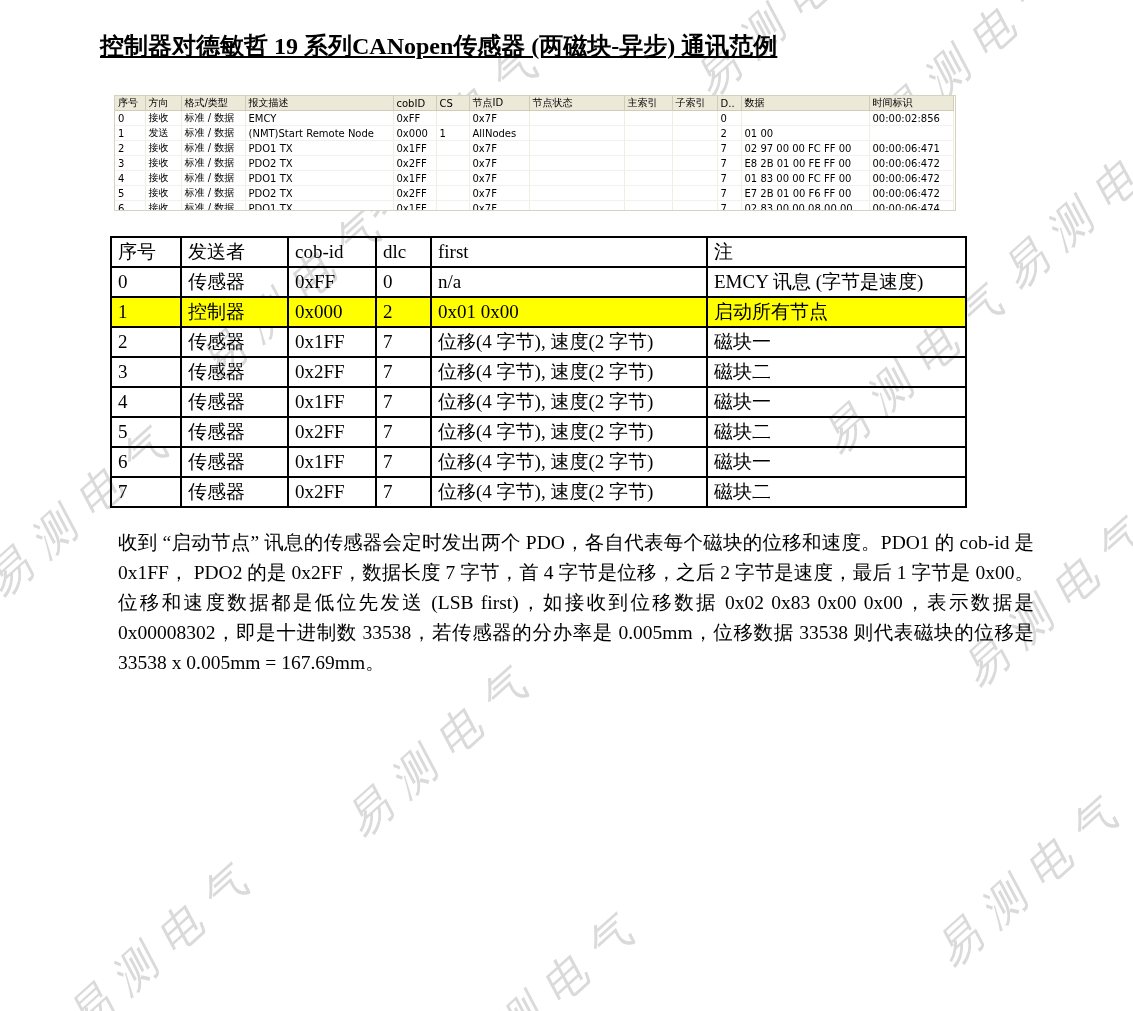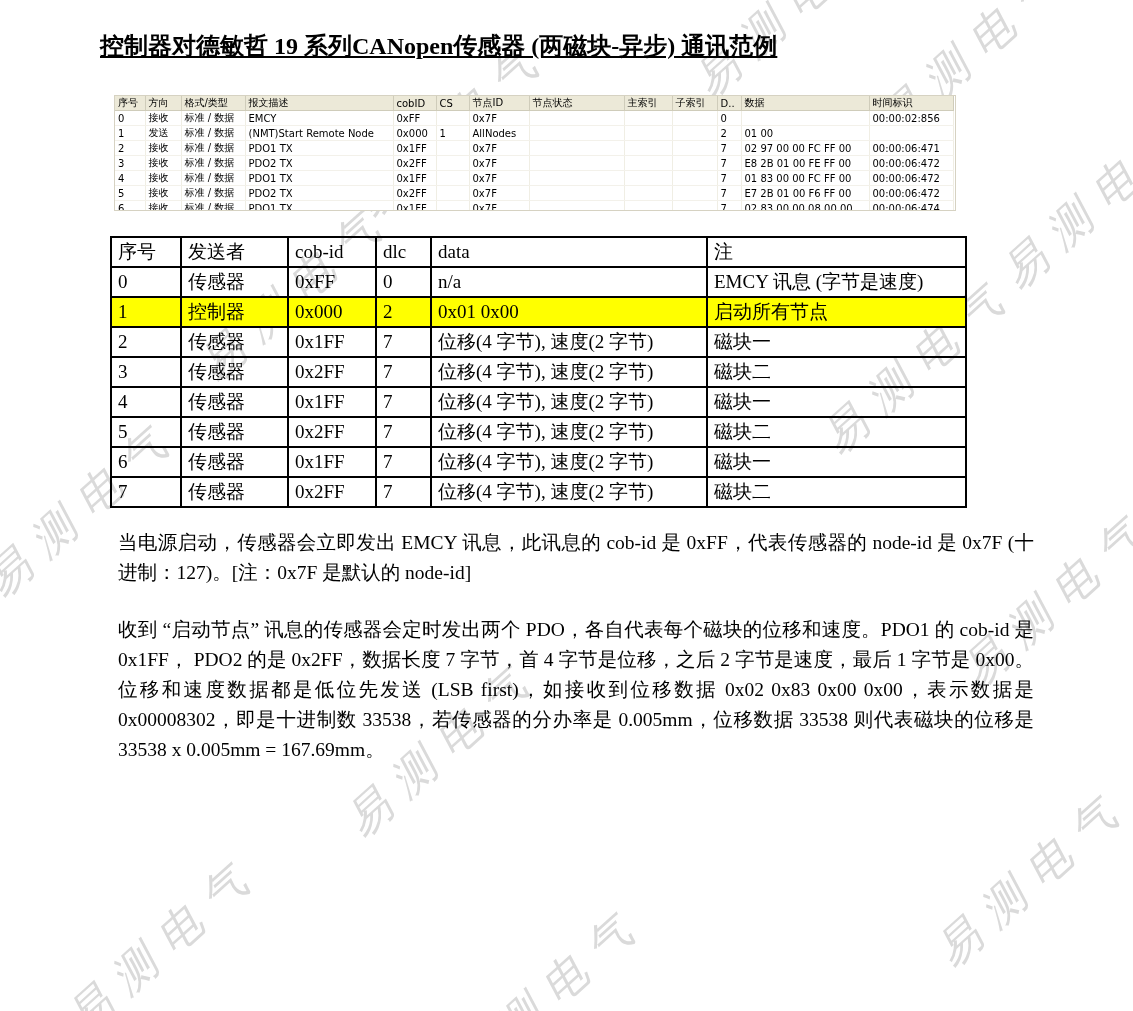--- a/index.html
+++ b/index.html
@@ -262,21 +262,21 @@
       <col style="width:55px">
         <col style="width:276px">
         <col style="width:259px">
     </colgroup>
     <thead>
         <tr id="summary-head">
           <th>序号</th>
           <th>发送者</th>
           <th>cob-id</th>
           <th>dlc</th>
-          <th>data</th>
+          <th>first</th>
           <th>注</th>
         </tr>
       </thead>
     <tbody id="summary-body">
         <tr>
           <td>0</td>
           <td>传感器</td>
           <td>0xFF</td>
           <td>0</td>
           <td>n/a</td>
@@ -335,17 +335,16 @@
           <td>传感器</td>
           <td>0x2FF</td>
           <td>7</td>
           <td>位移(4 字节), 速度(2 字节)</td>
           <td>磁块二</td>
         </tr>
       </tbody>
   </table>
 
   <div class="paragraphs">
-    <p>当电源启动，传感器会立即发出 EMCY 讯息，此讯息的 cob-id 是 0xFF，代表传感器的 node-id 是 0x7F (十进制：127)。[注：0x7F 是默认的 node-id]</p>
     <p>收到 “启动节点” 讯息的传感器会定时发出两个 PDO，各自代表每个磁块的位移和速度。PDO1 的 cob-id 是 0x1FF， PDO2 的是 0x2FF，数据长度 7 字节，首 4 字节是位移，之后 2 字节是速度，最后 1 字节是 0x00。位移和速度数据都是低位先发送 (LSB first)，如接收到位移数据 0x02 0x83 0x00 0x00，表示数据是 0x00008302，即是十进制数 33538，若传感器的分办率是 0.005mm，位移数据 33538 则代表磁块的位移是 33538 x 0.005mm = 167.69mm。</p>
   </div>
 
 </div>
 
 </body></html>

